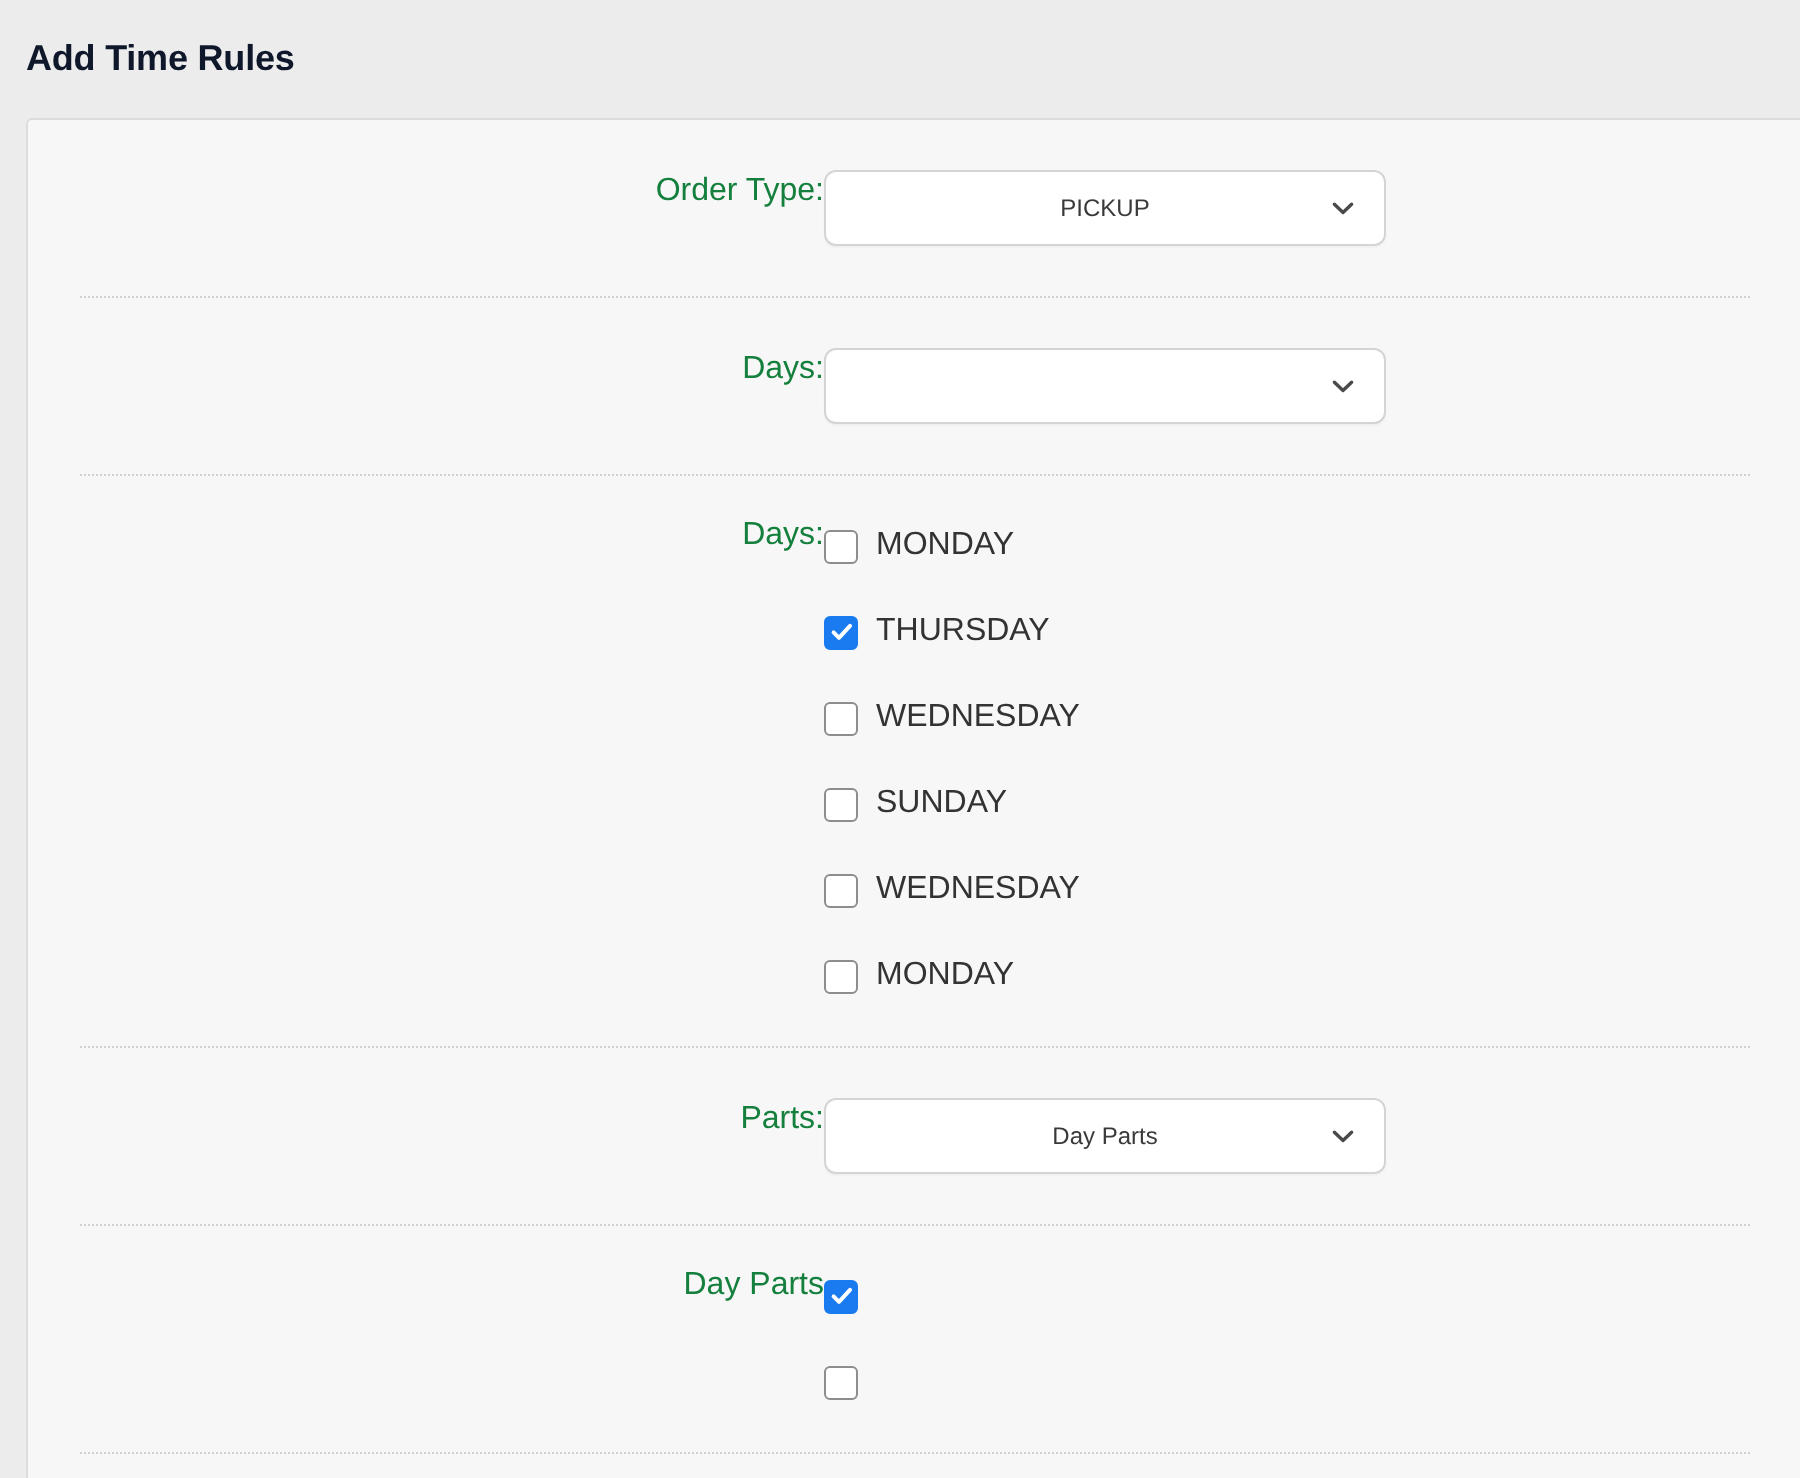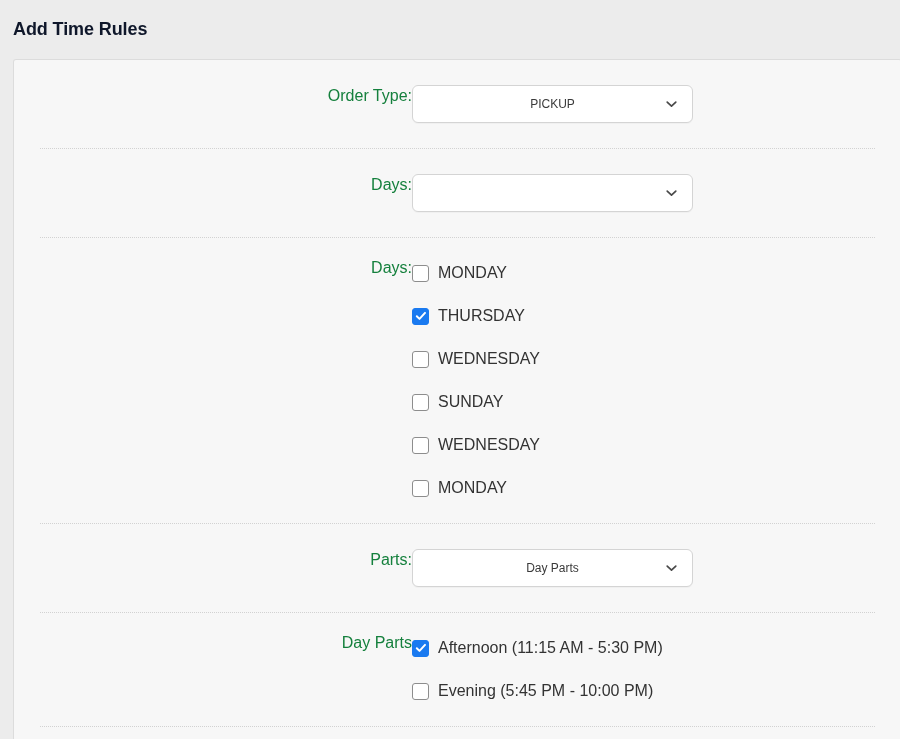--- a/index.html
+++ b/index.html
@@ -263,28 +263,26 @@
       <div class="row-control">
         <div class="check-list">
 
 
           <label class="check-item">
             <span class="cbox checked">
               <svg viewBox="0 0 12 12" width="12" height="12" aria-hidden="true">
                 <path d="M1.8 6.2 L4.5 8.9 L10 2.9" fill="none" stroke="#ffffff" stroke-width="2" stroke-linecap="round" stroke-linejoin="round"></path>
               </svg>
             </span>
-            <span class="check-label">Afternoon (11:15 AM - 5:30 PM)</span>
-          </label>
-
-          <label class="check-item">
-            <span class="cbox">
-              
-            </span>
-            <span class="check-label">Evening (5:45 PM - 10:00 PM)</span>
+          </label>
+
+          <label class="check-item">
+            <span class="cbox">
+              
+            </span>
           </label>
 
         </div>
       </div>
     </div>
 
     <div class="row row-orderby">
       
       
     </div>

